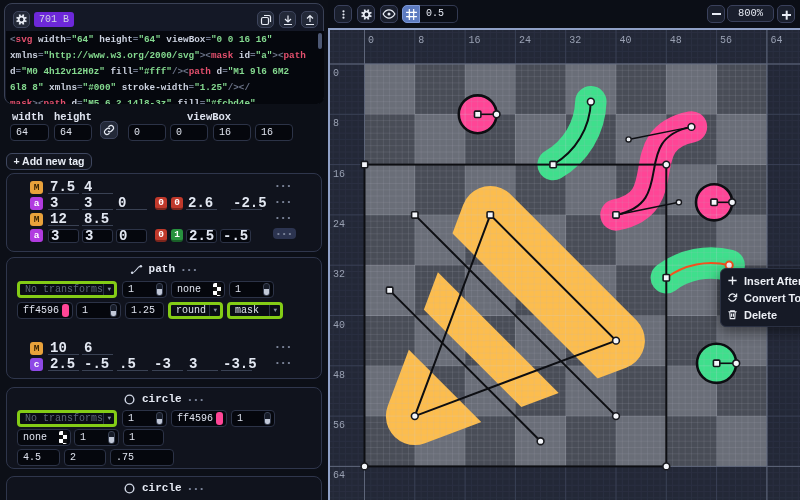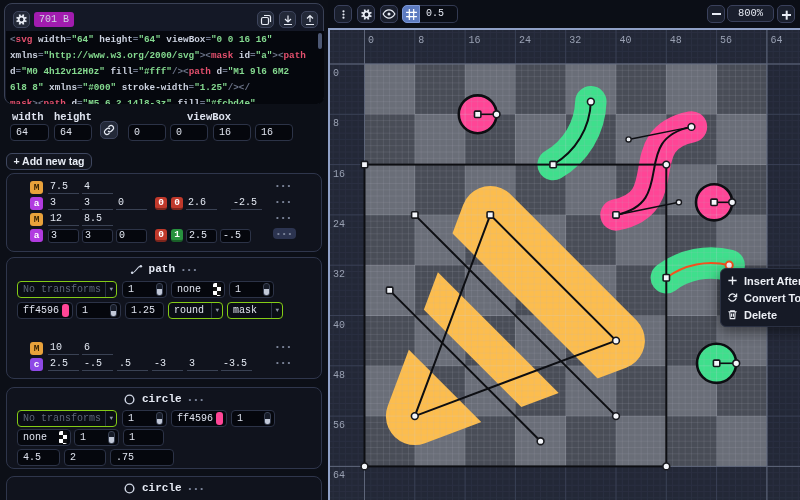--- a/index.html
+++ b/index.html
@@ -1,41 +1,41 @@
 <!DOCTYPE html>
 <html><head><meta charset="utf-8"><style>
 * { margin:0; padding:0; box-sizing:border-box; }
 html,body { width:800px; height:500px; overflow:hidden; background:#0b0e16; }
 #app { position:relative; width:800px; height:500px; font-family:"Liberation Mono",monospace; color:#e3e8f2; overflow:hidden; }
 #left { position:absolute; left:0; top:0; width:328px; height:500px; background:#0c0f17; }
 .codebox { position:absolute; left:4px; top:3px; width:320px; height:101px; background:#141826; border:1px solid #3a4156; border-radius:8px; }
 .cbhead { position:absolute; left:0; top:0; width:100%; height:27px; }
 .sqbtn { position:absolute; width:17px; height:17px; background:#232938; border:1px solid #3d445c; border-radius:5px; display:flex; align-items:center; justify-content:center; }
-.szchip { position:absolute; left:29px; top:8px; width:40px; height:15px; background:#a21caf; border-radius:3px; font-size:10px; line-height:15px; text-align:center; color:#d0d5e2; }
+.szchip { position:absolute; left:29px; top:8px; width:40px; height:15px; background:#6d28d9; border-radius:3px; font-size:10px; line-height:15px; text-align:center; color:#d0d5e2; }
 .code { position:absolute; left:1px; top:27px; width:318px; height:73px; background:#05070d; border-radius:0 0 7px 7px; padding:1px 0 0 4px; font:bold 9.3px/16px "Liberation Mono",monospace; color:#c7cdde; overflow:hidden; }
 .code .tg { color:#e5506e; } .code .at { color:#ccd2e0; } .code .vl { color:#84d98f; } .code .pu { color:#6b7388; }
 .cbscroll { position:absolute; right:1px; top:29px; width:4px; height:16px; background:#4d5874; border-radius:2px; }
 .lbl { position:absolute; font-size:10.5px; font-weight:bold; color:#dfe4f0; }
 .inp { position:absolute; background:#05070d; border:1px solid #2c3347; border-radius:4px; font-size:10px; line-height:15px; padding-left:5px; color:#dfe3ee; display:flex; align-items:center; }
 .inp.big { font-size:10px; }
 .addbtn { position:absolute; left:6px; top:153px; width:86px; height:17px; background:#12151f; border:1px solid #3f475f; border-radius:6px; font-family:"Liberation Sans",sans-serif; font-weight:bold; font-size:10.5px; color:#e8ecf5; text-align:center; line-height:15px; }
 .panel { position:absolute; left:6px; width:316px; background:#10131d; border:1px solid #2f364c; border-radius:8px; }
 .panel.rel .bdg, .panel.rel .cell, .panel.rel .dts, .panel.rel .inp, .panel.rel .dd, .panel.rel .c01 { }
 .panel > * { }
 .bdg { position:absolute; width:13px; height:13px; border-radius:3px; font-size:9.5px; font-weight:bold; text-align:center; line-height:13px; }
-.cell { position:absolute; height:13px; border-bottom:1px solid #3a4254; font-size:10px; line-height:12px; padding-left:2px; color:#e3e8f2; }
+.cell { position:absolute; height:13px; border-bottom:1px solid #3a4254; font-size:14px; line-height:12px; padding-left:2px; color:#e3e8f2;font-weight:bold; }
 .cell.selc { background:#05070d; border:1px solid #2c3347; border-radius:3px; height:14px; }
 .c01 { position:absolute; width:12px; height:13px; border-radius:3px; border-bottom:2px solid rgba(0,0,0,.35); font-size:9.5px; font-weight:bold; color:#fff; text-align:center; line-height:12px; }
 .dts { position:absolute; font-size:8px; letter-spacing:1px; color:#7e879c; }
 .dts.box { background:#2c3450; border-radius:4px; padding:1px 3px; }
 .phead { position:absolute; left:0; top:0; width:100%; height:18px; display:flex; align-items:center; justify-content:center; gap:6px; padding-top:4px; }
 .pname { font-size:11px; font-weight:bold; color:#e6eaf4; }
 .pdots { font-size:8px; letter-spacing:1px; color:#7e879c; }
 .picon { display:flex; }
-.dd { position:absolute; height:17px; background:#0a0d15; border:1px solid #84cc16; border-radius:4px; font-size:10px; display:flex; align-items:center; padding-left:5px; color:#dfe4ee; }
+.dd { position:absolute; height:17px; background:#0a0d15; border:3px solid #84cc16; border-radius:4px; font-size:10px; display:flex; align-items:center; padding-left:5px; color:#dfe4ee; }
 .dd .mut { color:#5d6678; }
 .dd .sep { margin-left:auto; width:1px; height:100%; background:#2b3246; }
 .dd .car { text-decoration:none; font-size:6px; color:#8a92a6; padding:0 3px; font-style:normal; }
 .inp.chiped span { flex:1; }
 .inp.chiped { padding-right:3px; }
 .sl { width:7px; height:13px; border-radius:3px; background:linear-gradient(#171c28 50%, #c2c9d8 50%); border:1px solid #3a4254; }
 .ck { width:8px; height:13px; border-radius:2px; background:#fff; background-image:linear-gradient(45deg,#111 25%,transparent 25%,transparent 75%,#111 75%),linear-gradient(45deg,#111 25%,transparent 25%,transparent 75%,#111 75%); background-size:8px 8px; background-position:0 0,4px 4px; }
 .pk { width:7px; height:13px; border-radius:3px; background:#ff4596; }
 #canvas { position:absolute; left:328px; top:28px; width:472px; height:472px; background:#232837; border-left:2px solid #8fa0c6; border-top:2px solid #8fa0c6; }
 #cv { position:absolute; left:0; top:0; }

